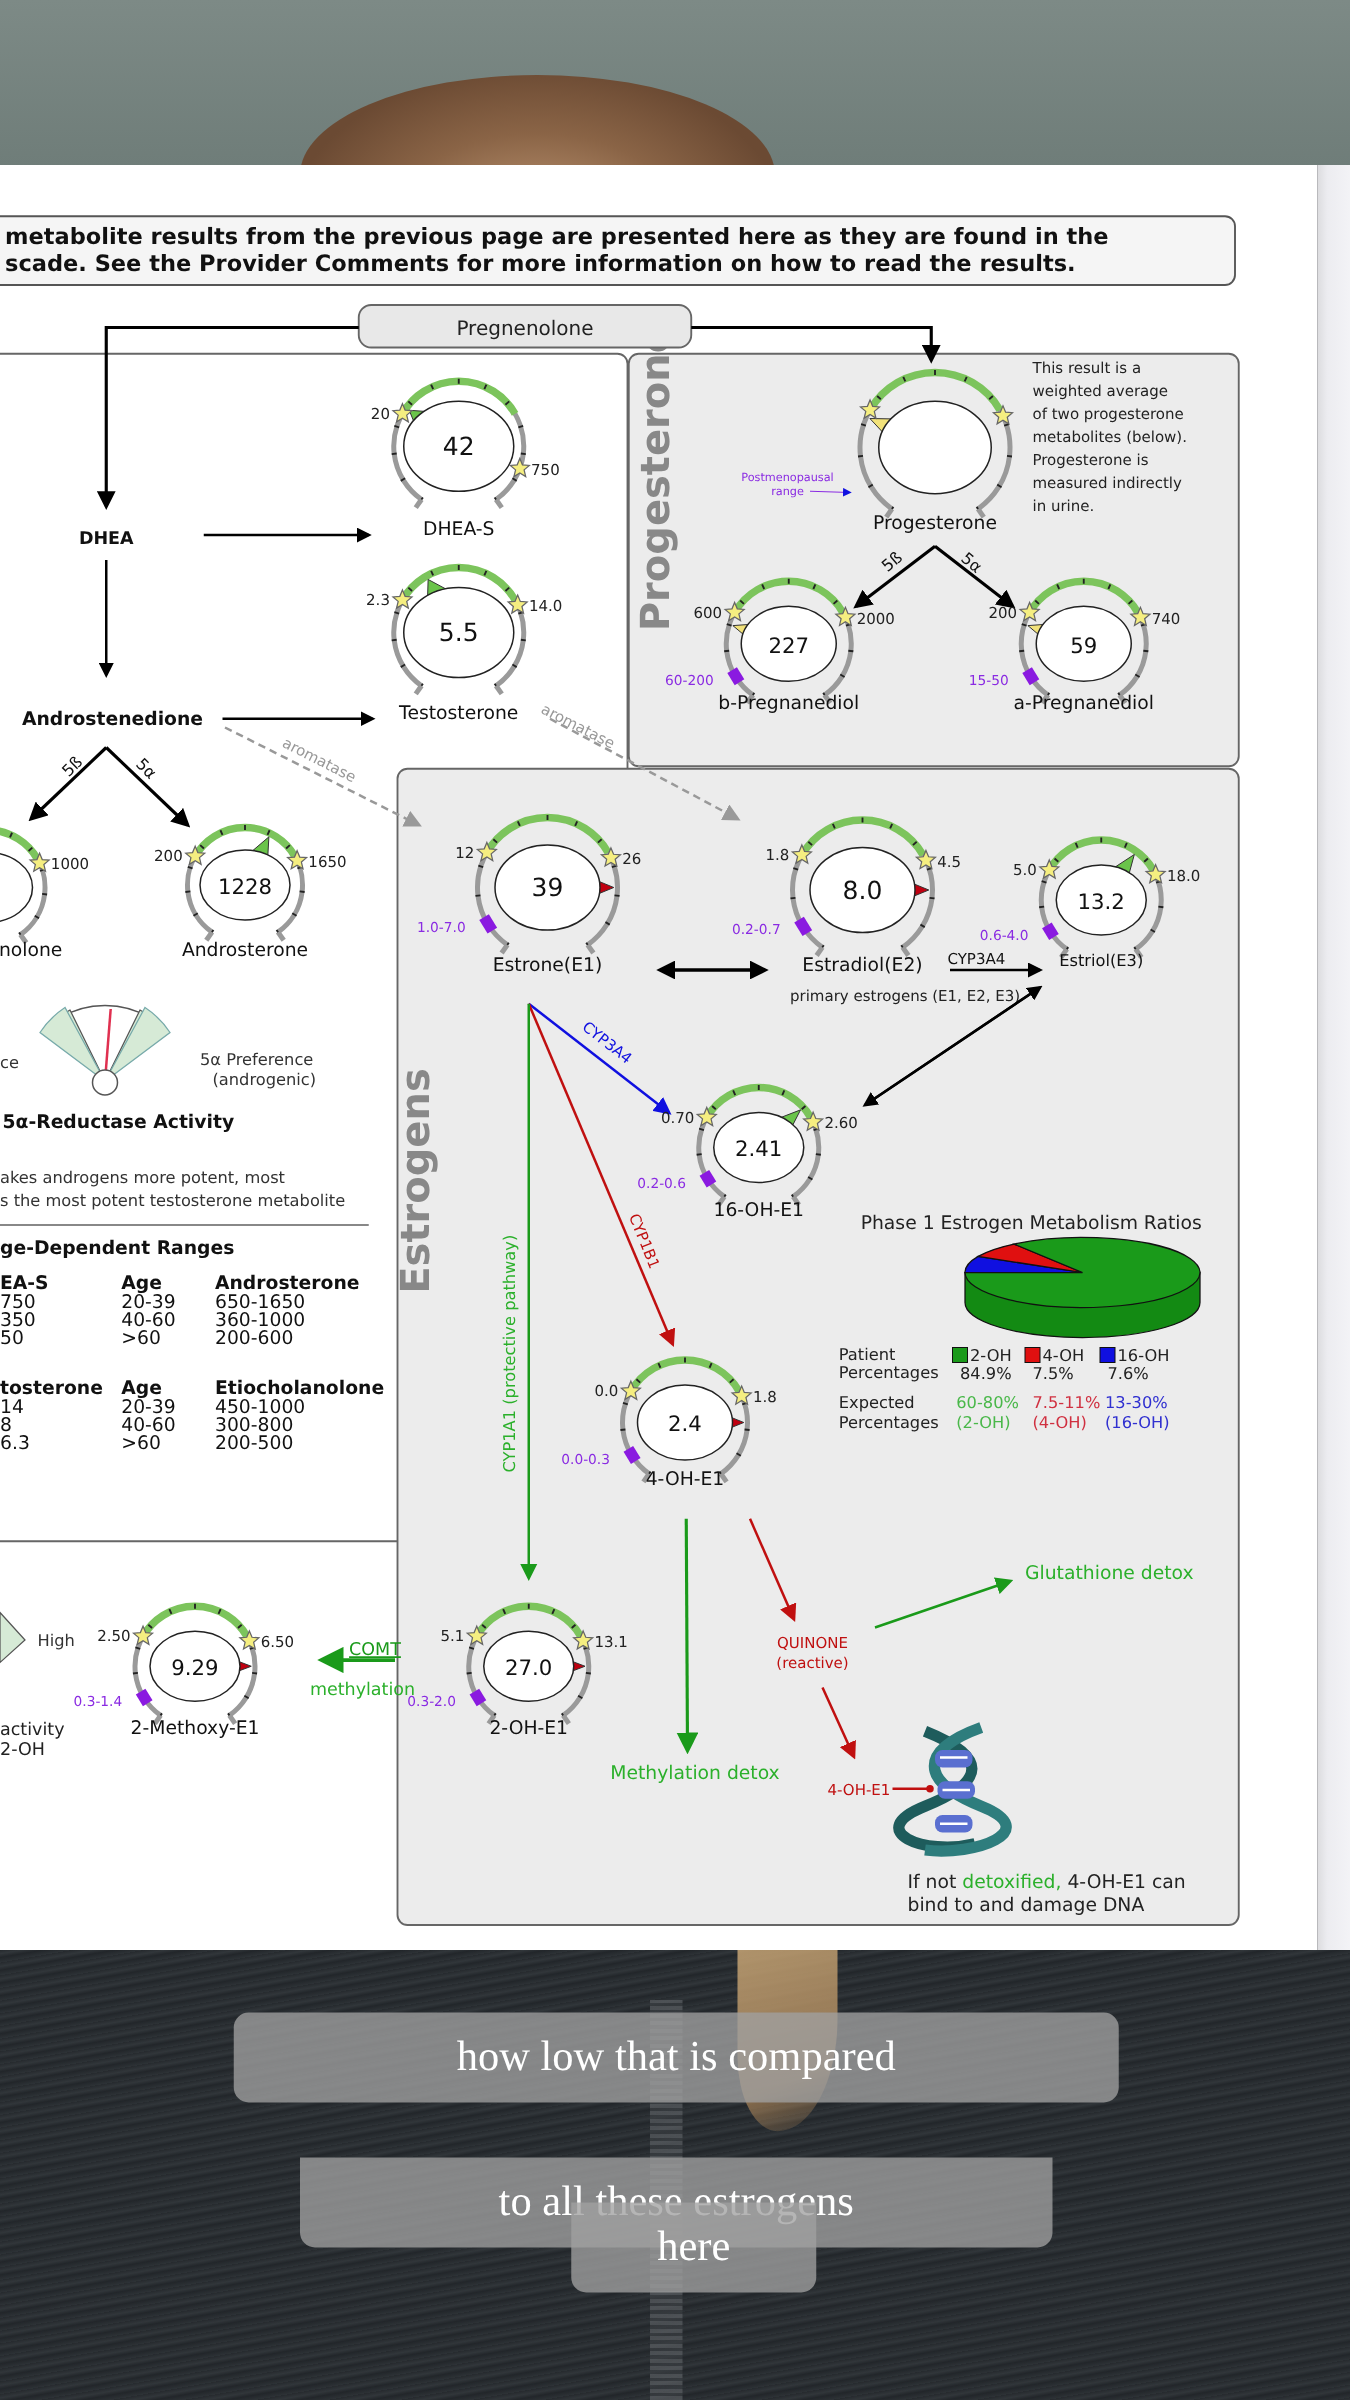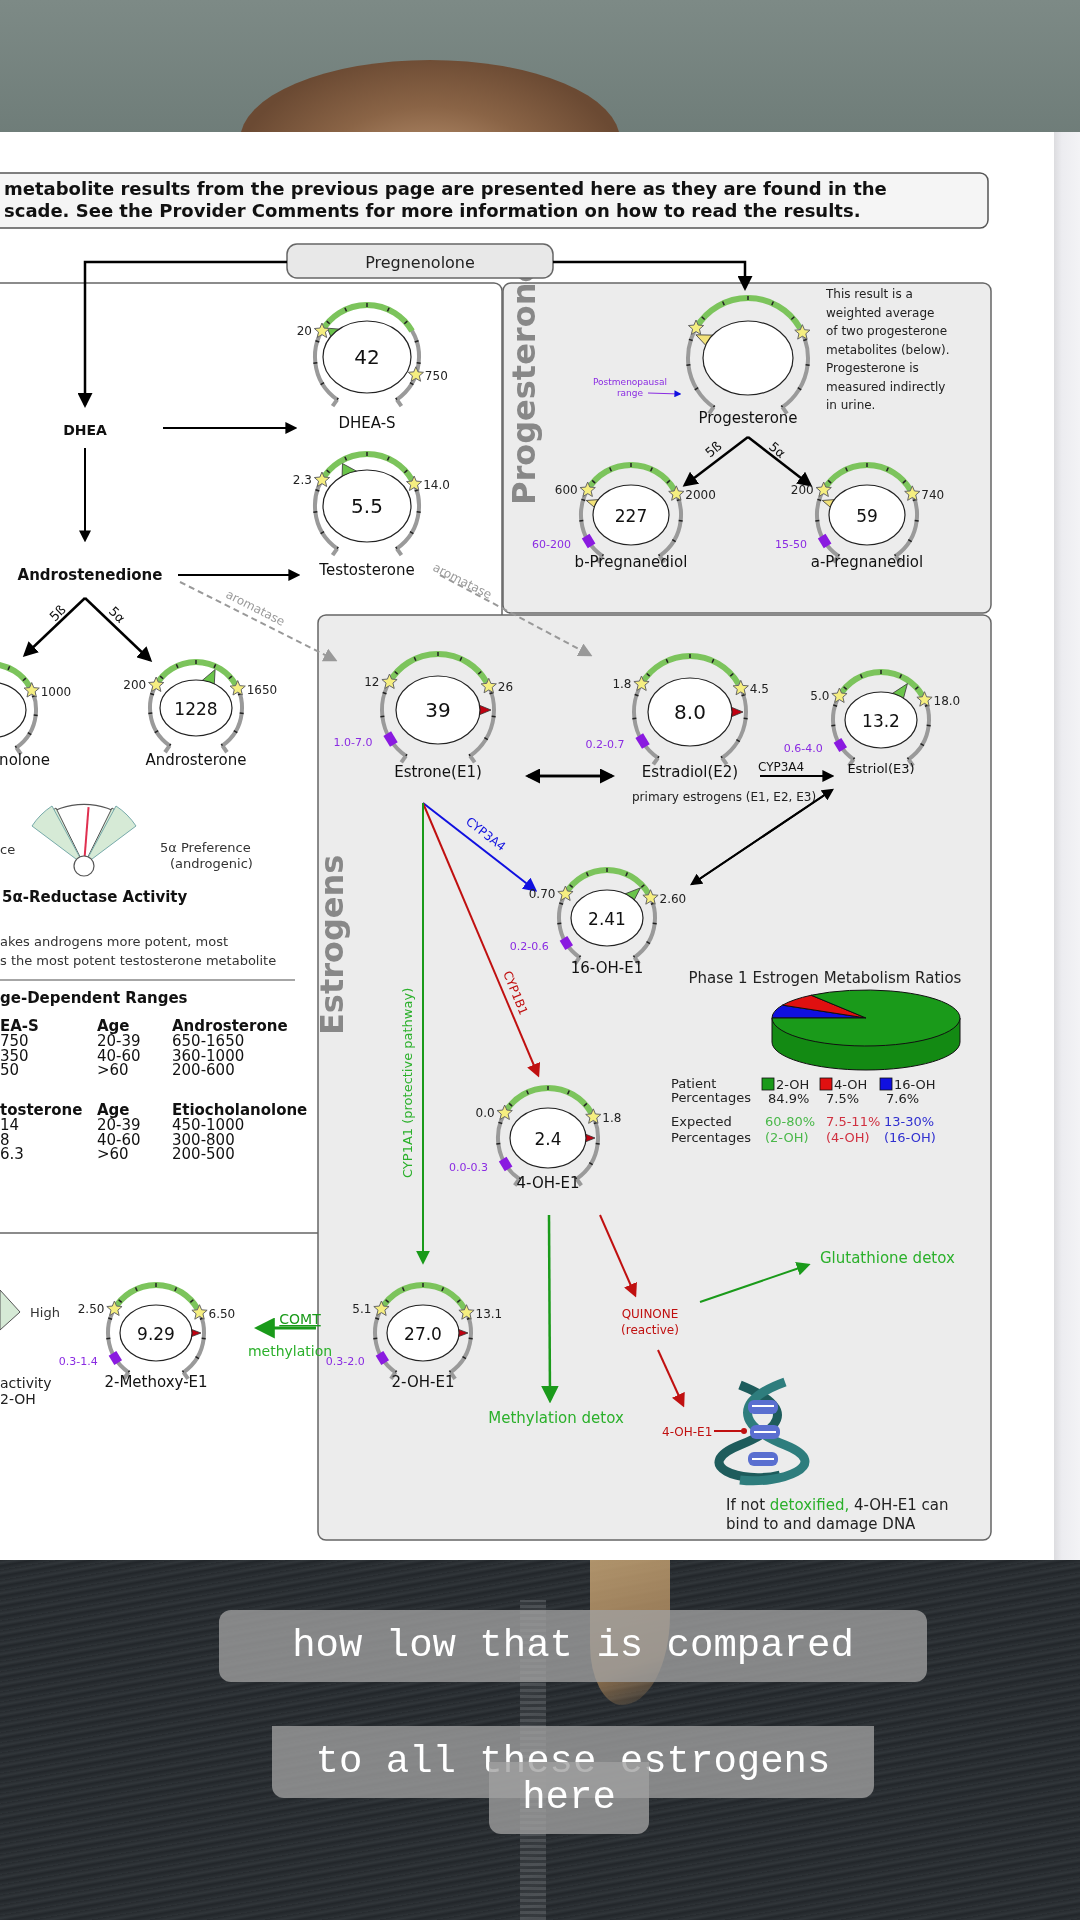--- a/index.html
+++ b/index.html
@@ -6,21 +6,21 @@
   body{width:1080px;height:1920px;position:relative;overflow:hidden;background:#2a2d30;font-family:"DejaVu Sans",sans-serif;}
   .bg-top{position:absolute;left:0;top:0;width:1080px;height:132px;background:linear-gradient(180deg,#7d8a86,#6f7d79);}
   .hair{position:absolute;left:240px;top:60px;width:380px;height:160px;border-radius:50% 50% 0 0;background:radial-gradient(ellipse at 50% 80%,#c8a07c 0%,#8a6446 45%,#6b4a33 75%);}
   .bg-bottom{position:absolute;left:0;top:1560px;width:1080px;height:360px;background:repeating-linear-gradient(170deg,#262a2e 0px,#31363a 3px,#22262a 6px,#2d3236 10px);}
   .hair2{position:absolute;left:590px;top:1555px;width:80px;height:150px;background:linear-gradient(160deg,#c9a777,#a07d55 70%,transparent);border-radius:0 0 60% 40%;opacity:.85;}
   .zipper{position:absolute;left:520px;top:1600px;width:26px;height:320px;background:repeating-linear-gradient(0deg,#5a5e62 0 3px,#3a3e42 3px 6px);opacity:.7;}
   .doc{position:absolute;left:0;top:132px;width:1054px;height:1428px;background:#ffffff;}
   .scrollbar{position:absolute;left:1054px;top:132px;width:26px;height:1428px;background:linear-gradient(90deg,#dcdcdf,#ececf0 30%,#f3f3f6);}
   svg{position:absolute;left:0;top:0;}
   .caption{position:absolute;left:0;top:0;width:1080px;}
-  .cap-line{position:absolute;background:rgba(160,160,160,0.78);color:#fff;font-family:Liberation Mono, monospace;font-size:39px;text-align:center;line-height:72px;border-radius:12px;white-space:nowrap;margin-left:32px;}
+  .cap-line{position:absolute;background:rgba(160,160,160,0.78);color:#fff;font-family:Liberation Serif, serif;font-size:34px;text-align:center;line-height:72px;border-radius:12px;white-space:nowrap;}
 </style>
 </head>
 <body>
 
 <div class="bg-top"></div>
 <div class="hair"></div>
 <div class="bg-bottom"></div>
 <div class="hair2"></div>
 <div class="zipper"></div>
 
@@ -612,14 +612,14 @@
       <text x="826" y="1126" font-size="13" fill="#d03040">7.5-11%</text>
       <text x="826" y="1142" font-size="13" fill="#d03040">(4-OH)</text>
       <text x="884" y="1126" font-size="13" fill="#3030d0">13-30%</text>
       <text x="884" y="1142" font-size="13" fill="#3030d0">(16-OH)</text>
     </g>
 </svg>
 
 <div class="caption">
   <div class="cap-line" style="left:187px;top:1610px;width:708px;">how low that is compared</div>
   <div class="cap-line" style="left:240px;top:1726px;width:602px;border-radius:0 0 12px 12px;">to all these estrogens</div>
-  <div class="cap-line" style="left:457px;top:1762px;width:160px;border-radius:0 0 12px 12px;">here</div>
+  <div class="cap-line" style="left:457px;top:1762px;width:196px;border-radius:0 0 12px 12px;">here</div>
 </div>
 
 </body></html>

